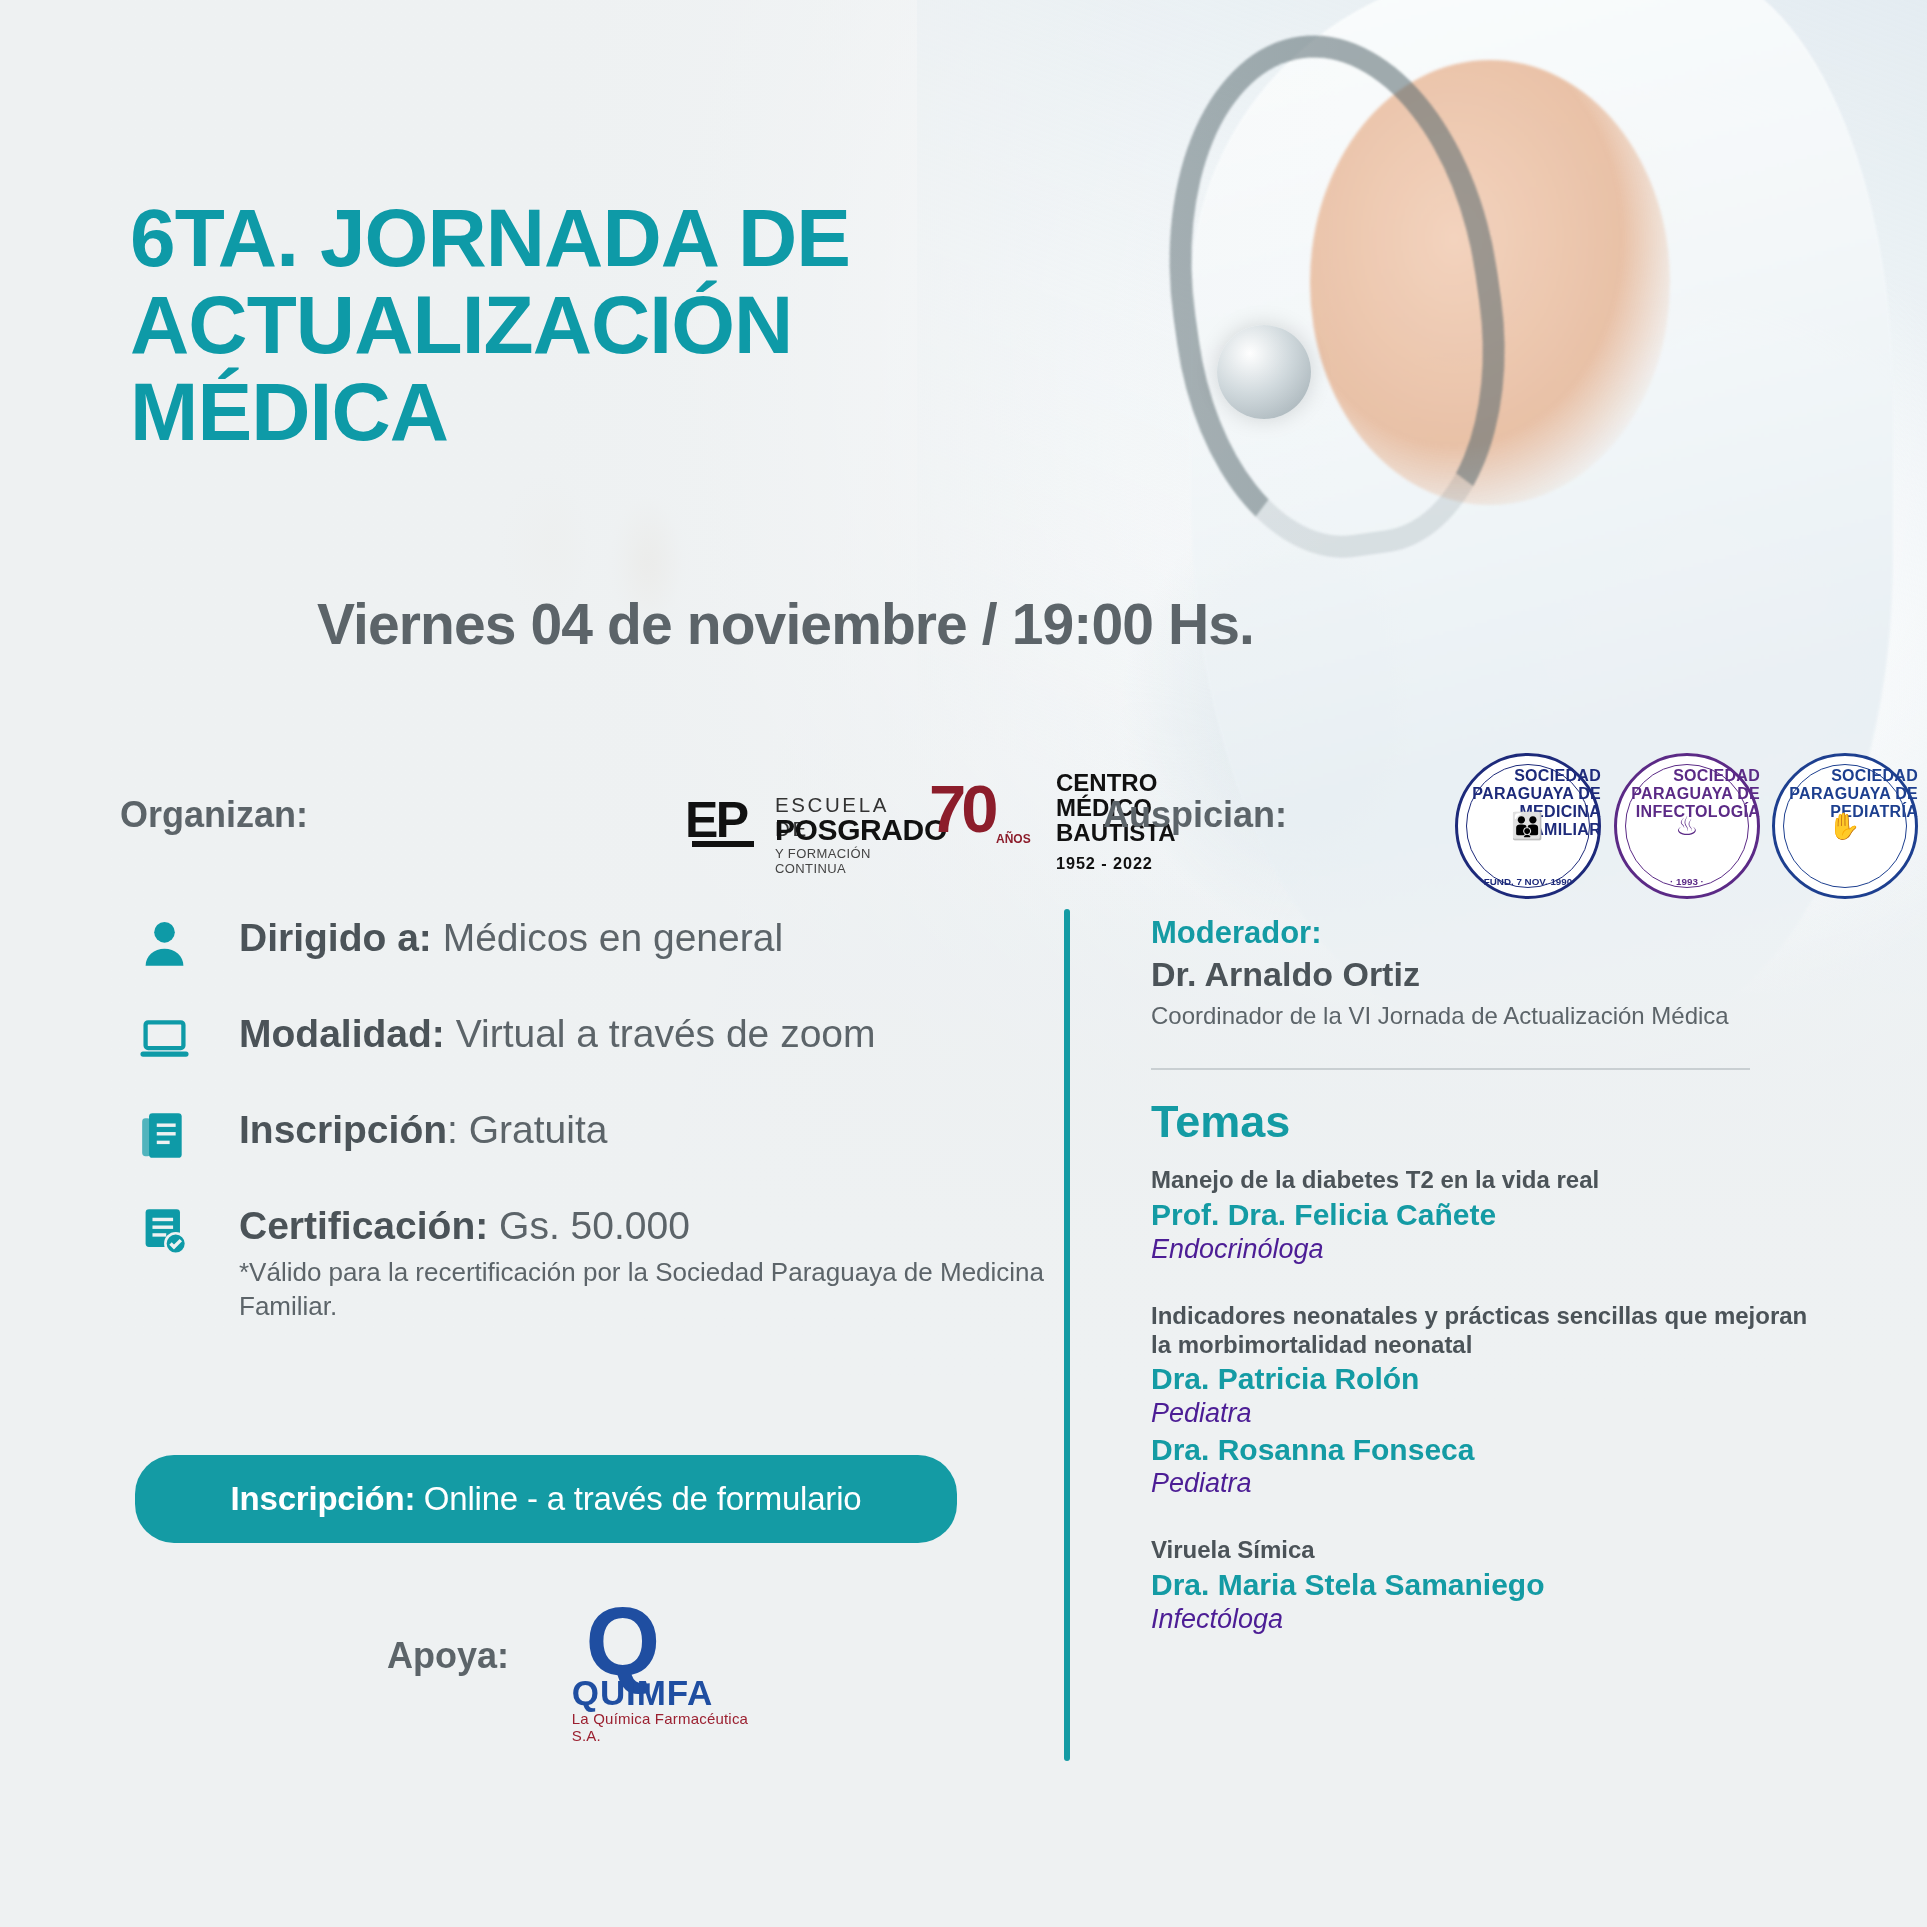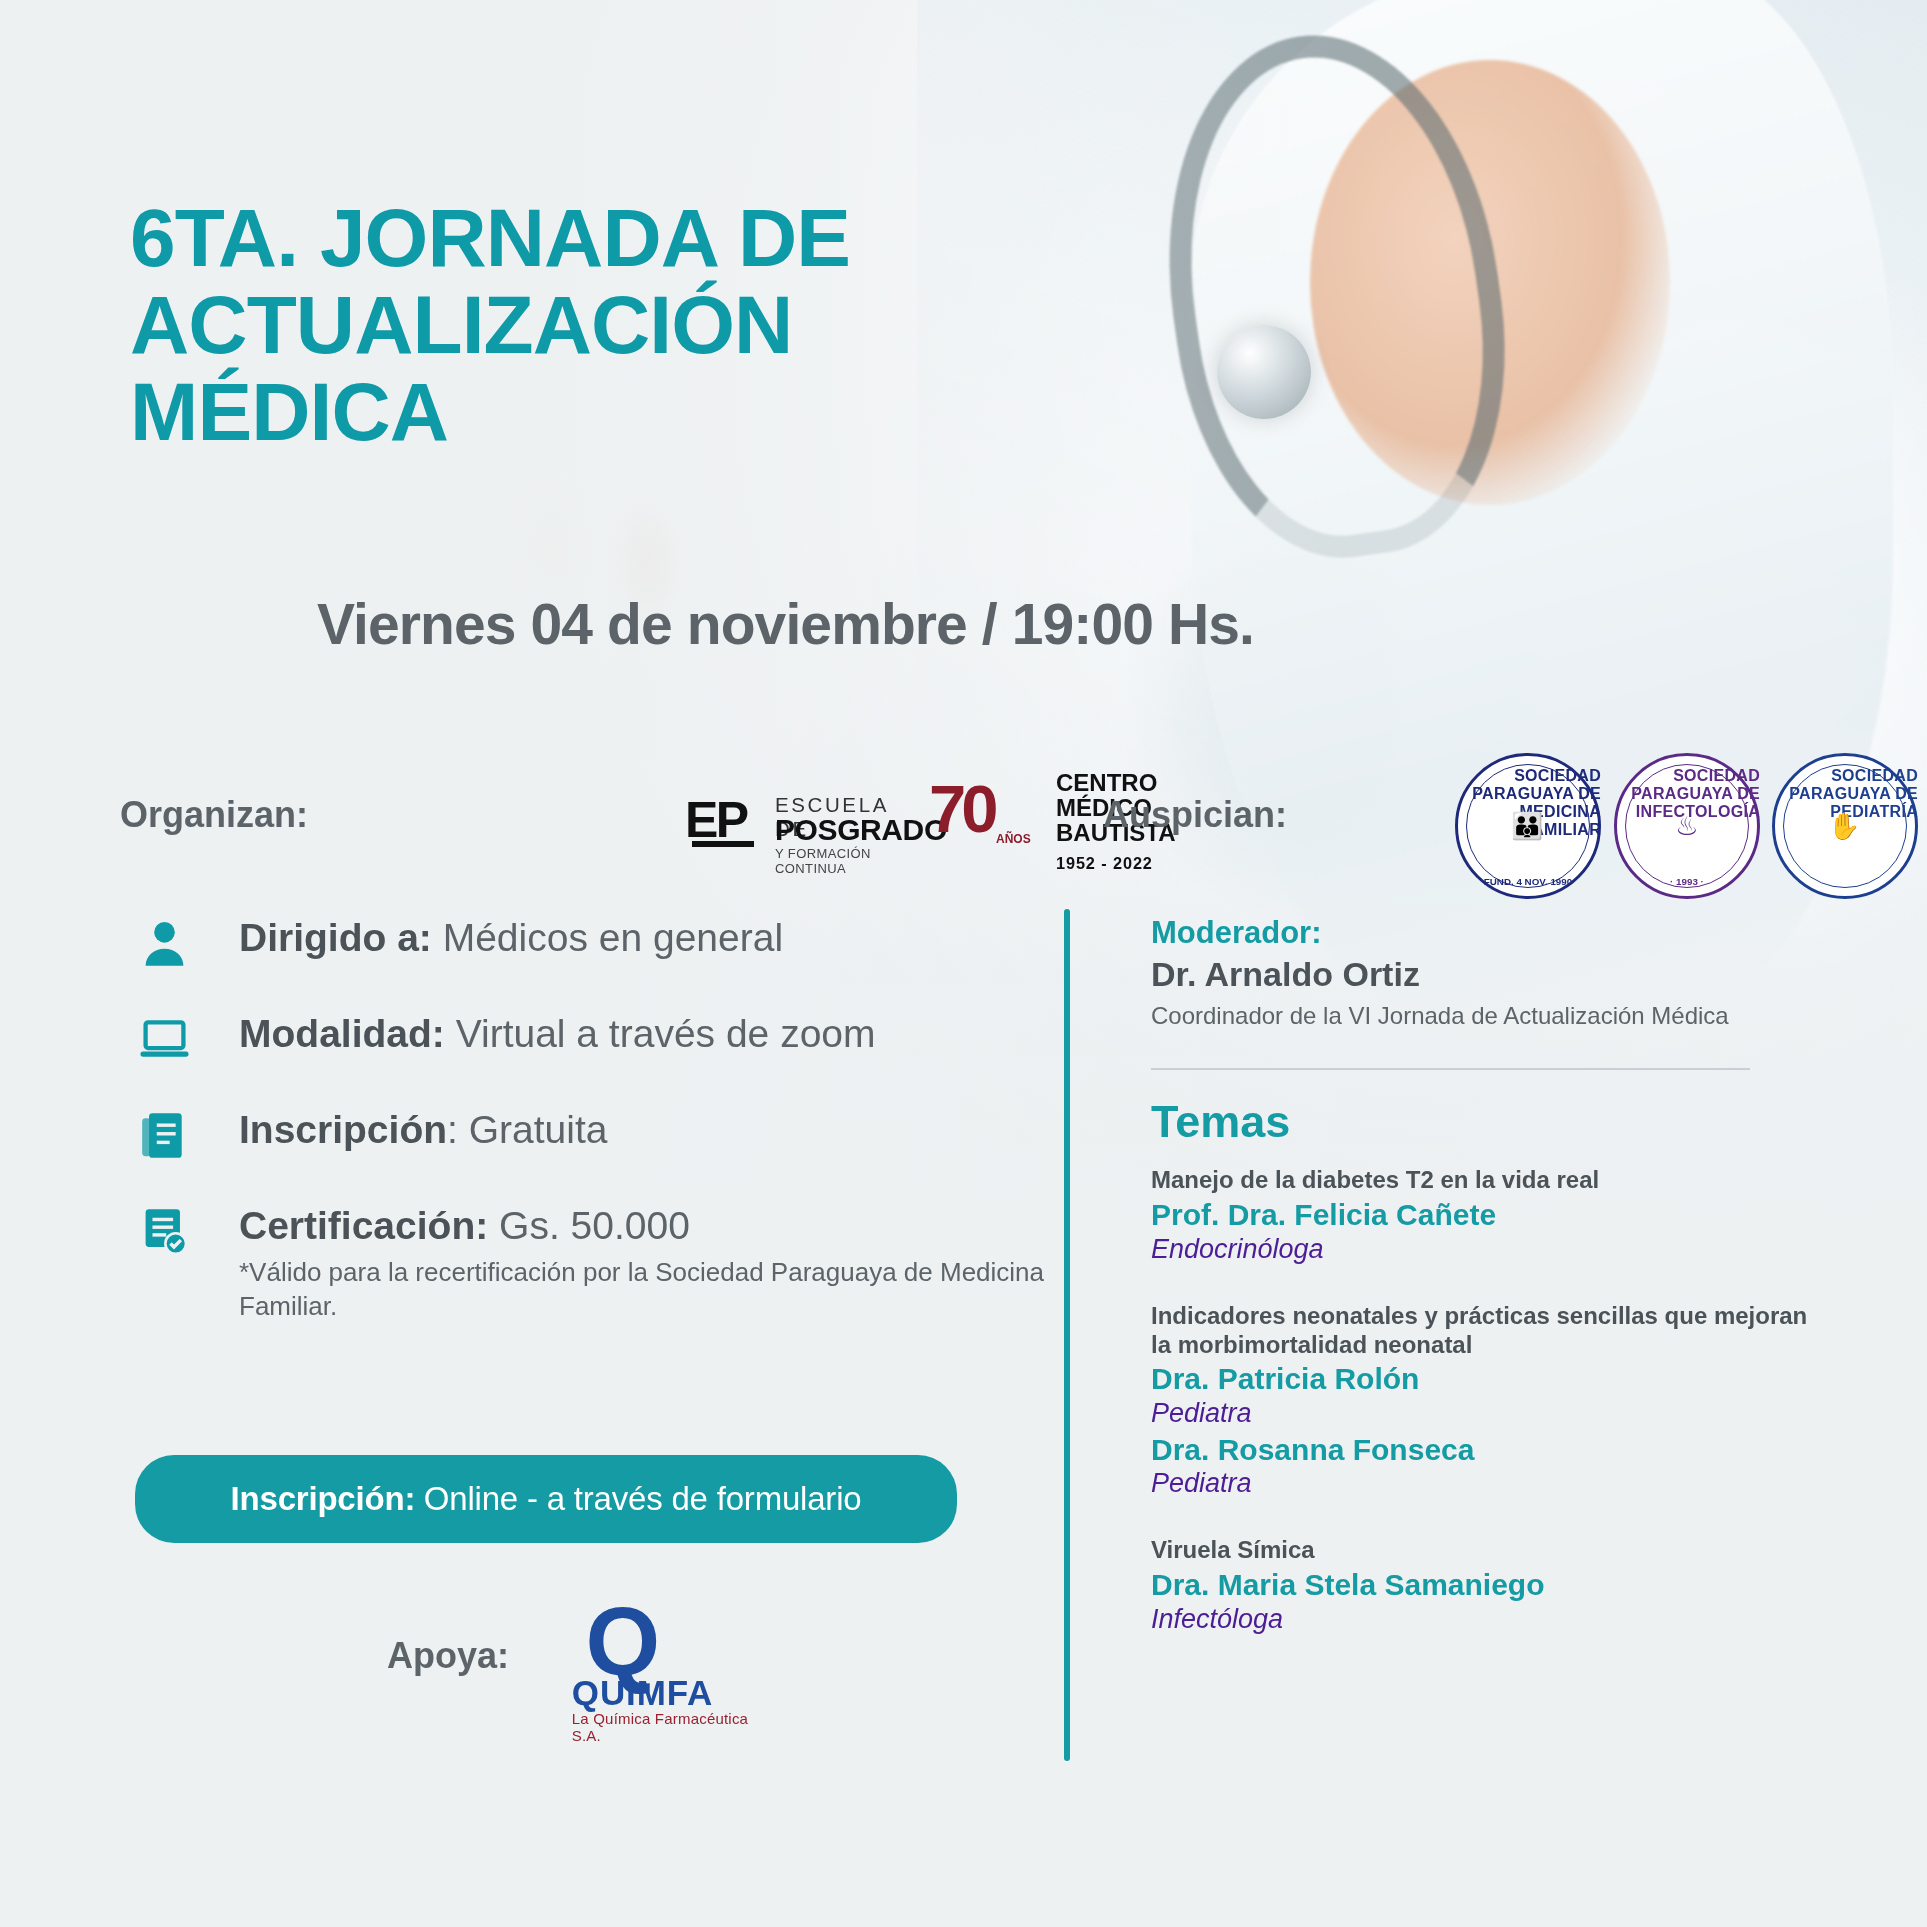--- a/index.html
+++ b/index.html
@@ -255,21 +255,21 @@
       <div class="cmb-years">1952 - 2022</div>
     </div>
 
     <div class="lbl-auspician">Auspician:</div>
 
     <div class="seal seal1">
       <div class="ring"></div>
         <div class="ring2"></div>
       <div class="arc-text">SOCIEDAD PARAGUAYA DE MEDICINA FAMILIAR</div>
       <div class="core">👪</div>
-      <div class="arc-bot">FUND. 4 NOV. 1990</div>
+      <div class="arc-bot">FUND. 7 NOV. 1990</div>
     </div>
 
     <div class="seal seal2">
       <div class="ring"></div>
         <div class="ring2"></div>
       <div class="arc-text">SOCIEDAD PARAGUAYA DE INFECTOLOGÍA</div>
       <div class="core">♨</div>
       <div class="arc-bot">· 1993 ·</div>
     </div>
 

